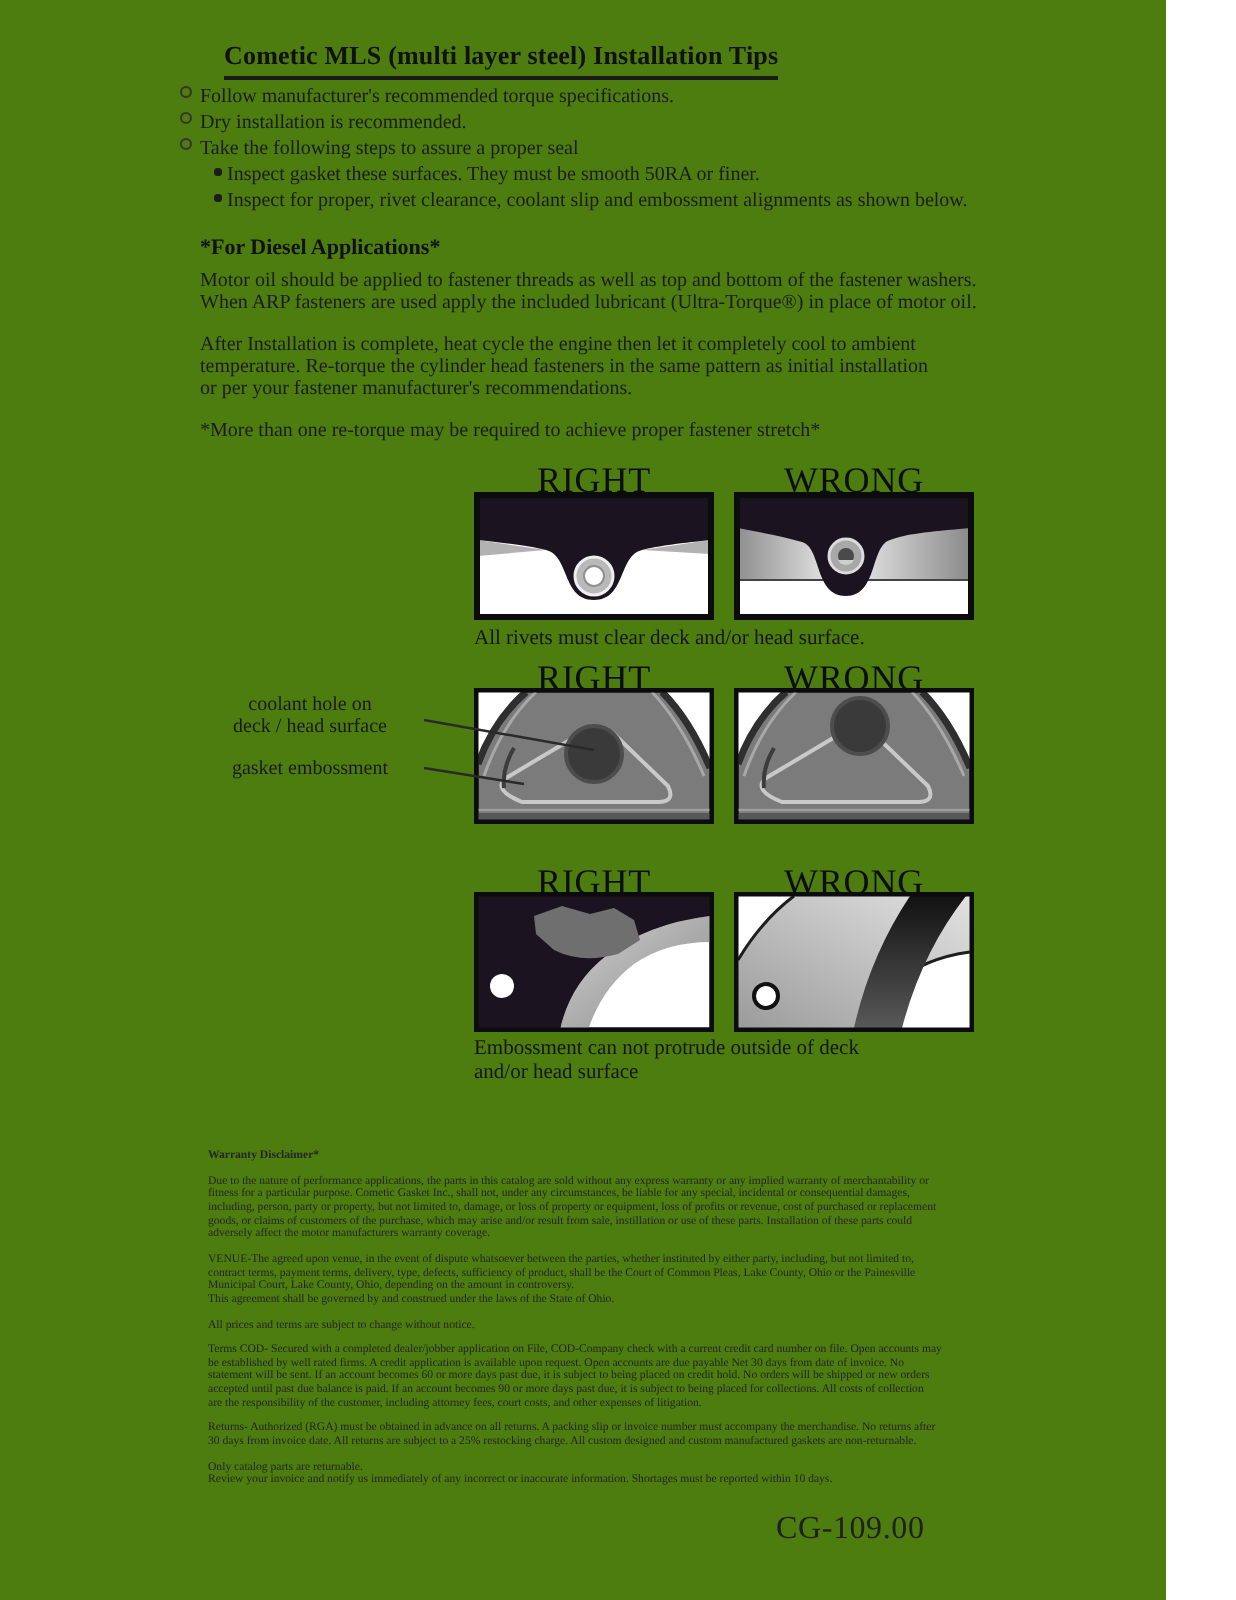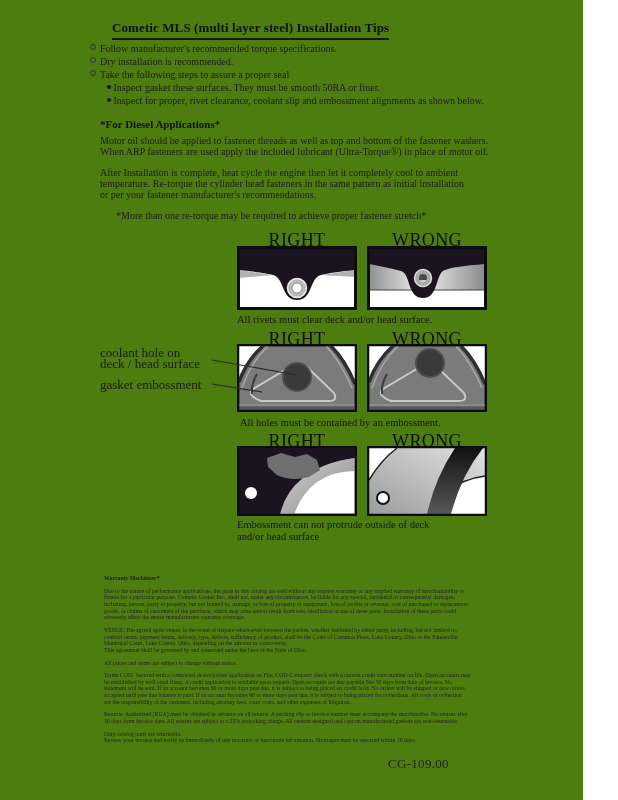--- a/index.html
+++ b/index.html
@@ -25,28 +25,28 @@
     display:inline-block;width:3.5px;height:3.5px;background:#1c1c1c;border-radius:50%;
     margin-right:3px;vertical-align:2px;
   }
   
   .dheading{left:100px;top:118px;font-size:11px;font-weight:bold;color:#111;}
   .para{left:100px;font-size:10px;line-height:10.9px;width:470px;white-space:pre-line;}
   
   .dgh{font-size:18px;letter-spacing:0.4px;color:#0d0d0d;width:120px;text-align:center;}
   .cap{font-size:10.5px;color:#161616;white-space:pre-line;line-height:12px;}
   .panel{display:block;}
-  .lbl{font-size:13px;color:#1a1a1a;text-align:left;width:110px;white-space:pre-line;line-height:11px;}
+  .lbl{font-size:10px;color:#1a1a1a;text-align:center;width:110px;white-space:pre-line;line-height:11px;}
   
   .warranty{
     left:104px;top:575px;width:445px;font-size:5.8px;line-height:6.6px;color:#242424;
   }
   .warranty .wp{white-space:pre-line;margin:0 0 6.2px 0;}
   .whead{font-weight:bold;margin:0 0 6.2px 0;}
-  .footer-code{left:388px;top:756px;font-size:13px;color:#202020;letter-spacing:0.3px;}
+  .footer-code{left:388px;top:756px;font-size:16px;color:#202020;letter-spacing:0.3px;}
 </style>
 </head>
 <body>
 
 <div class="page">
 
   <div class="abs title">Cometic MLS (multi layer steel) Installation Tips</div>
 
   <div class="abs bullets">
     <div class="bline"><span class="odot"></span><span>Follow manufacturer's recommended torque specifications.</span></div>
@@ -55,21 +55,21 @@
     <div class="bline sub"><span class="fdot"></span><span>Inspect gasket these surfaces.  They must be smooth 50RA or finer.</span></div>
     <div class="bline sub"><span class="fdot"></span><span>Inspect for proper, rivet clearance, coolant slip and embossment alignments as shown below.</span></div>
   </div>
 
   <div class="abs dheading">*For Diesel Applications*</div>
   <div class="abs para" style="top:136px;">Motor oil should be applied to fastener threads as well as top and bottom of the fastener washers.
 When ARP fasteners are used apply the included lubricant (Ultra-Torque®) in place of motor oil.</div>
   <div class="abs para" style="top:168px;">After Installation is complete, heat cycle the engine then let it completely cool to ambient
 temperature. Re-torque the cylinder head fasteners in the same pattern as initial installation
 or per your fastener manufacturer's recommendations.</div>
-  <div class="abs para" style="top:211px;margin-left:16px;">*More than one re-torque may be required to achieve proper fastener stretch*</div>
+  <div class="abs para" style="top:211px;">*More than one re-torque may be required to achieve proper fastener stretch*</div>
 
   <div class="abs dgh" style="left:237px;top:230px;">RIGHT</div>
   <div class="abs dgh" style="left:367px;top:230px;">WRONG</div>
 
   <svg class="abs panel" style="left:237px;top:246px;" width="120" height="64" viewBox="0 0 120 64">
     <rect x="1.5" y="1.5" width="117" height="61" fill="#ffffff" stroke="#0c0c0c" stroke-width="3"></rect>
     <polygon points="2,24 36,29 2,32" fill="#b2b2b2"></polygon>
     <polygon points="118,24 84,29 118,31" fill="#b2b2b2"></polygon>
     <path d="M2,2 H118 V24 C100,26 92,27 84,29 C72,32 76,54 60,54 C44,54 48,32 36,29 C28,27 20,26 2,24 Z" fill="#1b1420"></path>
     <circle cx="60" cy="42" r="9.5" fill="#b9b9b9" stroke="#efefef" stroke-width="1.5"></circle>
@@ -135,21 +135,20 @@
     <line x1="2" y1="61" x2="118" y2="61" stroke="#9e9e9e" stroke-width="1.2"></line>
     <rect x="2" y="62.5" width="116" height="3.5" fill="#585858"></rect>
     <rect x="1" y="1" width="118" height="66" fill="none" stroke="#0c0c0c" stroke-width="2.5"></rect>
   </svg>
 
   <svg class="abs" style="left:205px;top:350px;" width="110" height="55" viewBox="0 0 110 55">
     <line x1="7" y1="10" x2="92" y2="25" stroke="#2a2a2a" stroke-width="1.2"></line>
     <line x1="7" y1="34" x2="57" y2="42" stroke="#2a2a2a" stroke-width="1.2"></line>
   </svg>
 
-  <div class="abs cap" style="left:240px;top:417px;">All holes must be contained by an embossment.</div>
 
   <div class="abs dgh" style="left:237px;top:431px;">RIGHT</div>
   <div class="abs dgh" style="left:367px;top:431px;">WRONG</div>
 
   <svg class="abs panel" style="left:237px;top:446px;" width="120" height="70" viewBox="0 0 120 70">
     <defs>
       <linearGradient id="g3r" x1="0" y1="0" x2="1" y2="1">
         <stop offset="0" stop-color="#d2d2d2"></stop>
           <stop offset="1" stop-color="#888888"></stop>
       </linearGradient>

